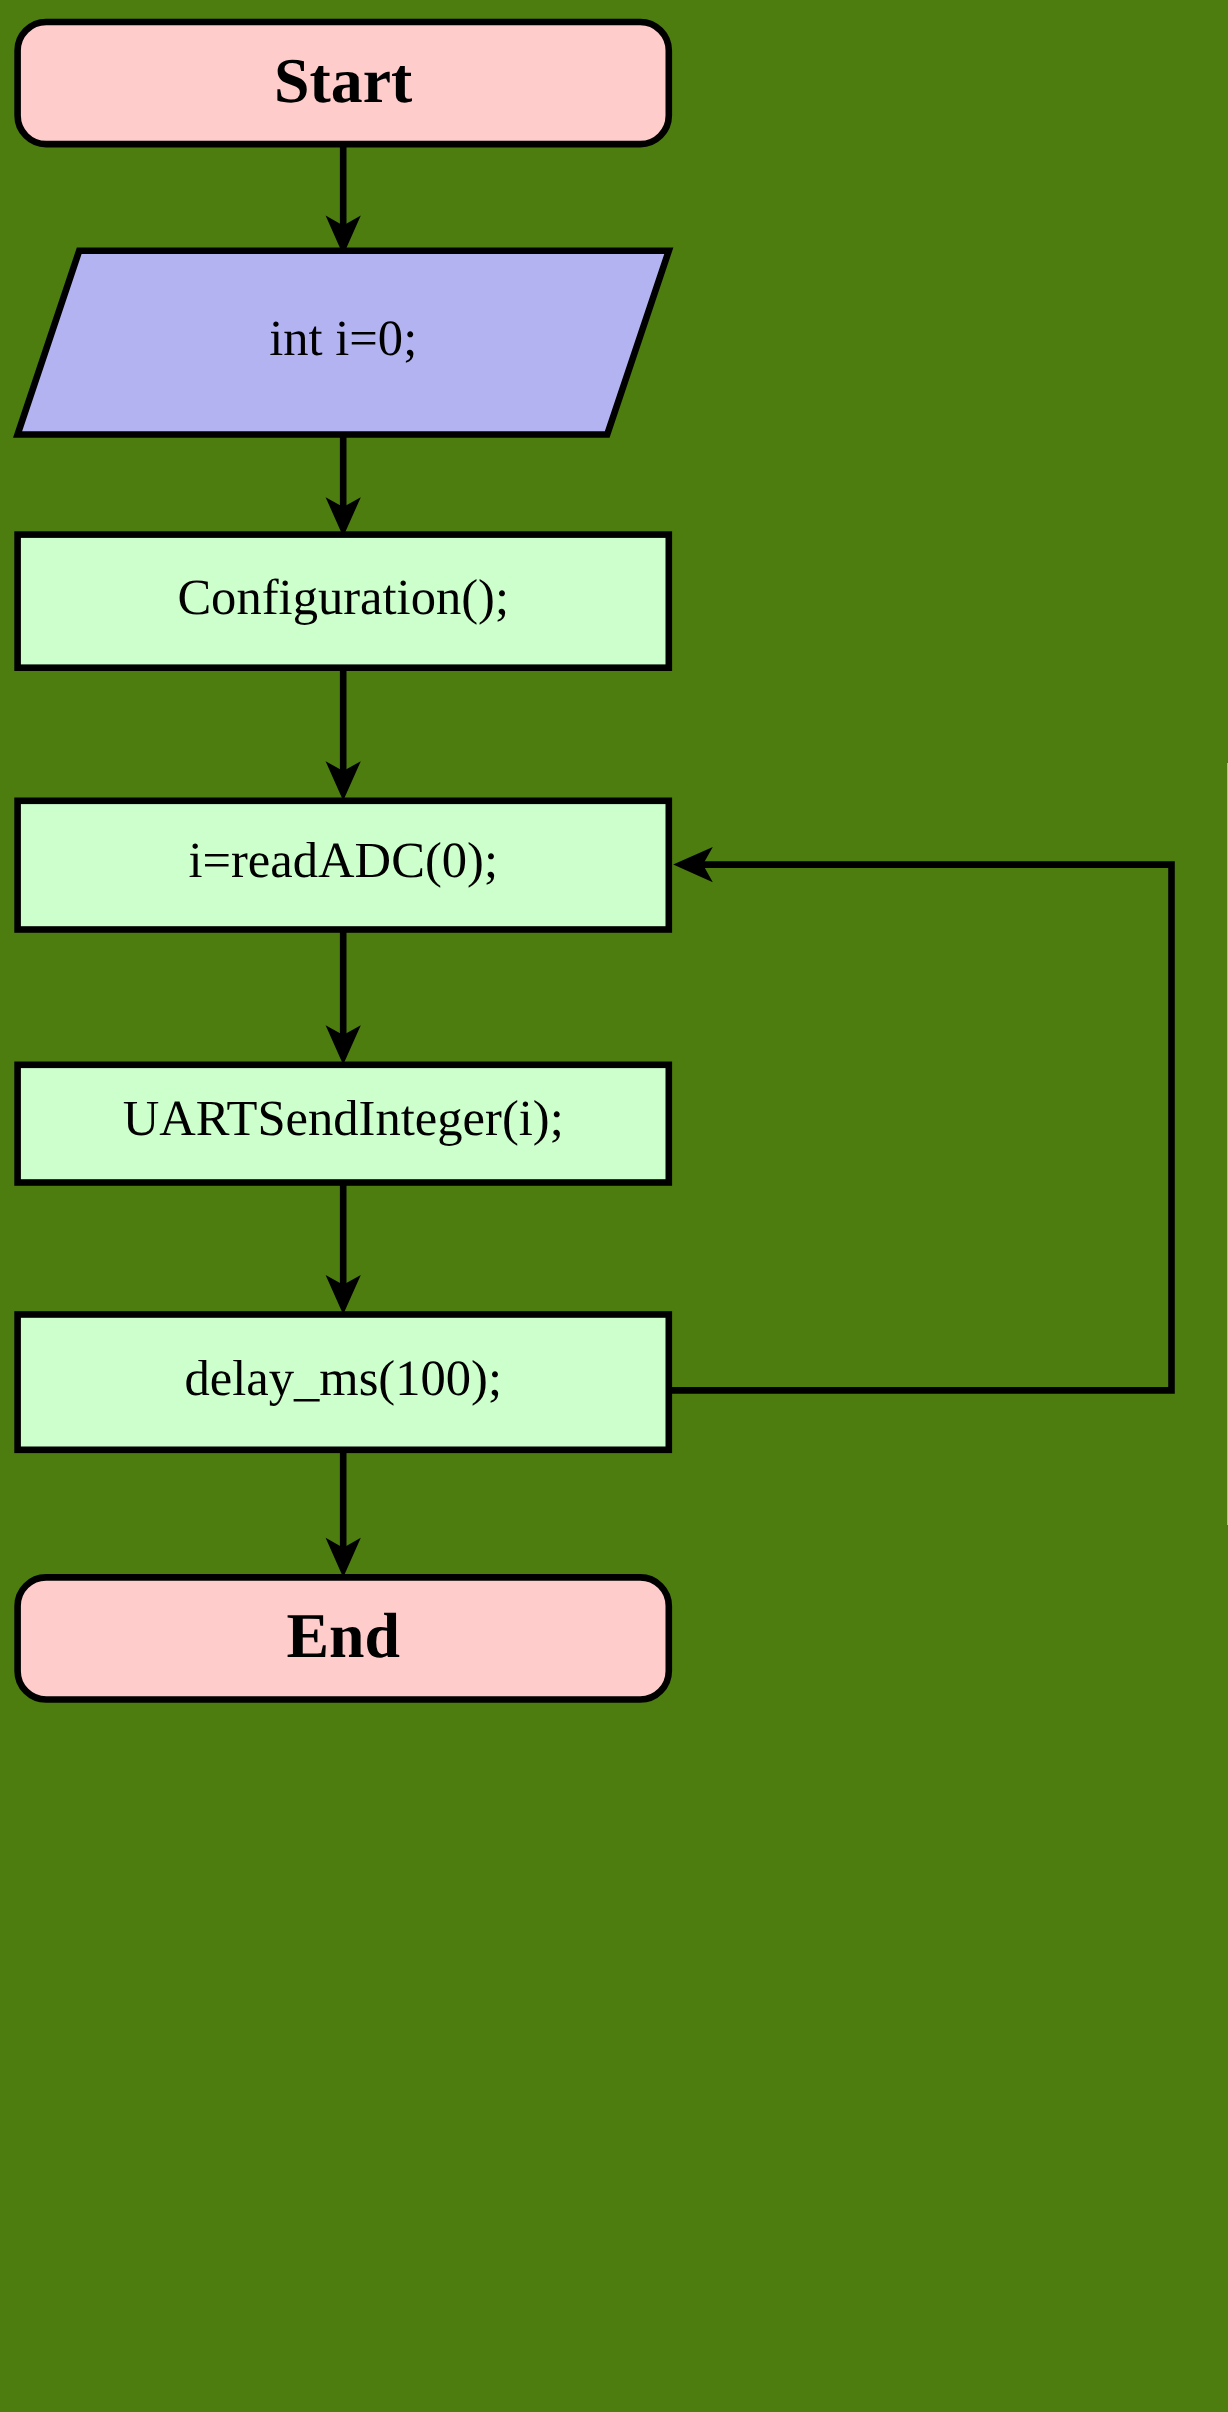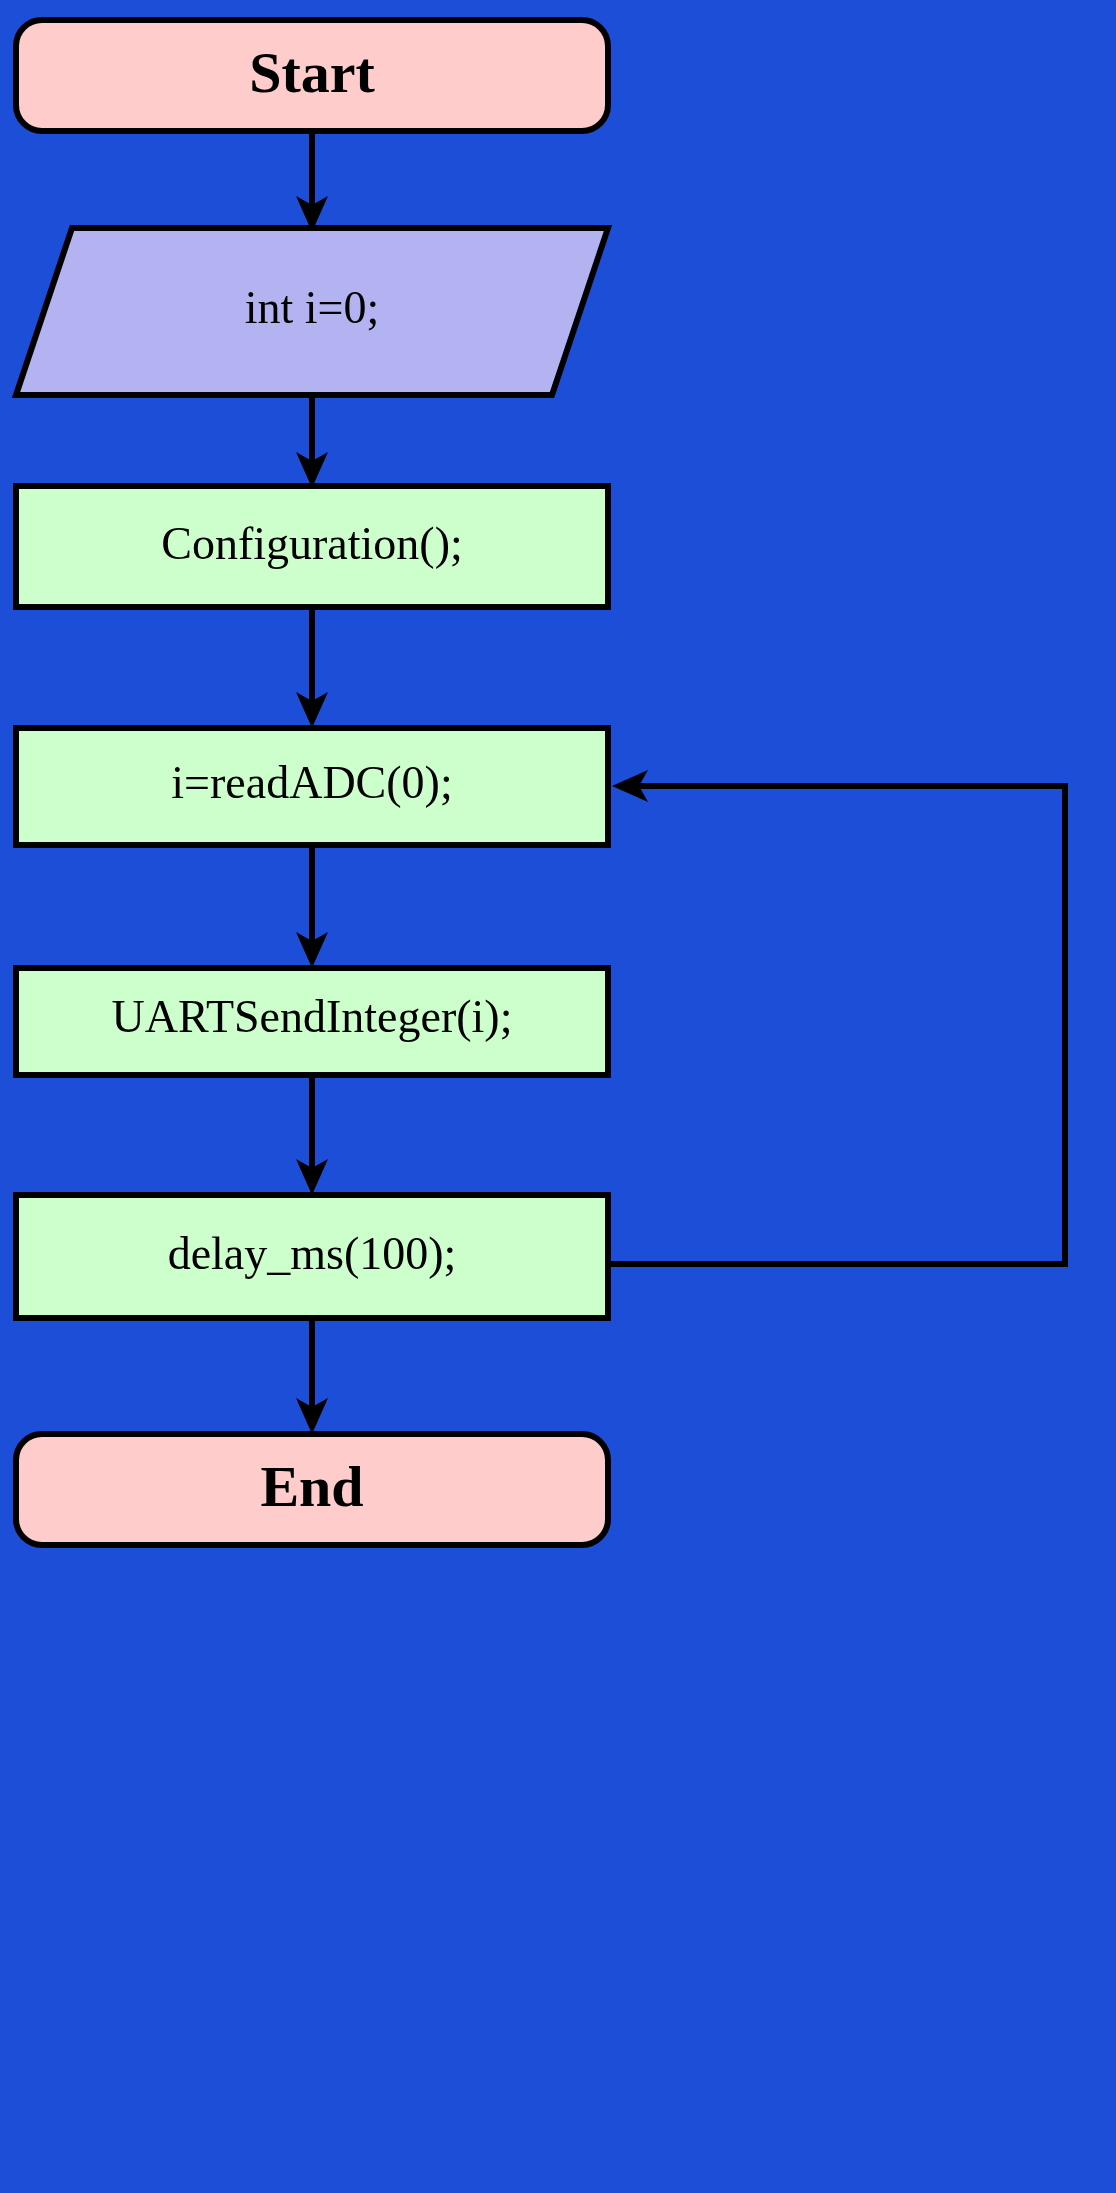--- a/index.html
+++ b/index.html
@@ -11,21 +11,21 @@
   body {
     width: 1116px;
     height: 2193px;
     font-family: "Liberation Serif", "DejaVu Serif", serif;
     overflow: hidden;
   }
   #flow-root {
     position: relative;
     width: 1116px;
     height: 2193px;
-    background: #1d4ed8;
+    background: #4d7c0f;
   }
   svg#flow-svg {
     position: absolute;
     top: 0;
     left: 0;
     width: 1116px;
     height: 2193px;
     display: block;
   }
   .node-label {

